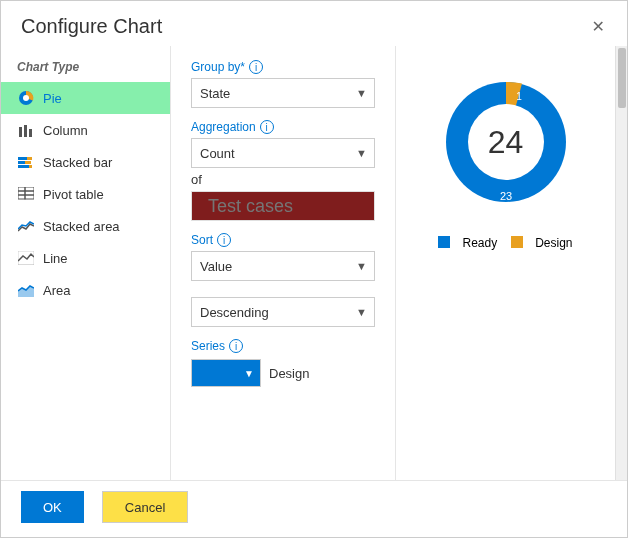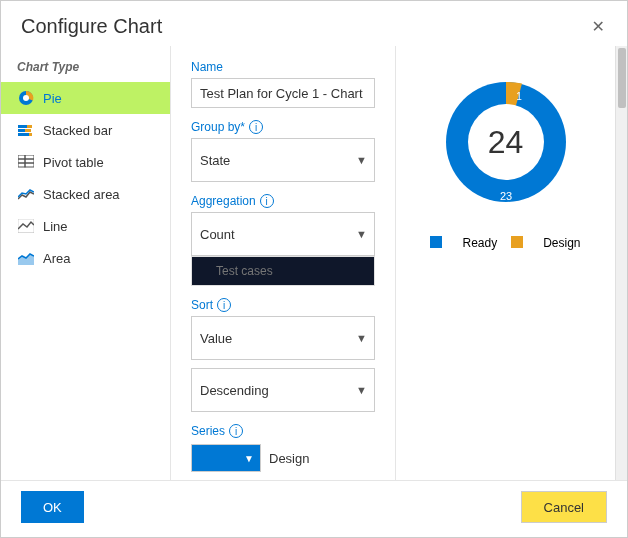--- a/index.html
+++ b/index.html
@@ -65,21 +65,21 @@
     .chart-type-item {
       display: flex;
       align-items: center;
       gap: 8px;
       padding: 7px 16px;
       cursor: pointer;
       color: #333;
       font-size: 13px;
     }
     .chart-type-item.active {
-      background: #bef264;
+      background: #86efac;
       color: #0078d4;
       font-weight: 500;
     }
     .chart-icon {
       width: 18px;
       height: 18px;
       display: inline-flex;
       align-items: center;
       justify-content: center;
       color: #555;
@@ -120,21 +120,21 @@
       font-size: 13px;
       color: #333;
       outline: none;
     }
     .select-wrap {
       position: relative;
       width: 100%;
     }
     .select-field {
       width: 100%;
-      height: 44px;
+      height: 30px;
       border: 1px solid #ccc;
       padding: 4px 28px 4px 8px;
       font-size: 13px;
       color: #333;
       appearance: none;
       background: #fff;
       cursor: pointer;
       outline: none;
     }
     .select-arrow {
@@ -149,29 +149,29 @@
     .field-group { margin-bottom: 12px; }
     .of-label {
       font-size: 13px;
       color: #333;
       margin: 4px 0;
     }
     .disabled-input {
       width: 100%;
       height: 30px;
       border: 1px solid #e0e0e0;
-      background: #0f172a;
-      padding: 4px 24px;
-      font-size: 12px;
+      background: #7f1d1d;
+      padding: 4px 16px;
+      font-size: 18px;
       color: #aaa;
     }
     .sort-row {
       display: flex;
       flex-direction: column;
-      gap: 8px;
+      gap: 16px;
     }
     .series-row {
       display: flex;
       align-items: center;
       gap: 8px;
       margin-top: 6px;
     }
     .series-color-btn {
       width: 70px;
       height: 28px;
@@ -222,30 +222,30 @@
       color: #333;
     }
     .legend {
       display: flex;
       gap: 14px;
       align-items: center;
       font-size: 12px;
     }
     .legend-item {
       display: flex;
-      gap: 20px;
+      gap: 12px;
     }
     .legend-swatch {
       width: 12px;
       height: 12px;
     }
     
     .dialog-footer {
       display: flex;
-      justify-content: space-between;
+      justify-content: flex-start;
       padding: 10px 20px 14px 20px;
       gap: 18px;
       border-top: 1px solid #e5e5e5;
     }
     .btn {
       padding: 6px 22px;
       font-size: 13px;
       cursor: pointer;
       border: none;
       height: 32px;
@@ -296,20 +296,30 @@
           <svg width="16" height="16" viewBox="0 0 16 16">
             <circle cx="8" cy="8" r="7" fill="#0078d4"></circle>
             <path d="M8 8 L8 1 A7 7 0 0 1 14.9 10.5 Z" fill="#e8a020"></path>
             <circle cx="8" cy="8" r="3" fill="#fff"></circle>
           </svg>
         </span>
         <span>Pie</span>
       </div>
 
 
+      <div class="chart-type-item">
+        <span class="chart-icon">
+          <svg width="16" height="14" viewBox="0 0 16 14">
+            <rect x="1" y="4" width="3" height="10" fill="#555"></rect>
+            <rect x="6" y="2" width="3" height="12" fill="#555"></rect>
+            <rect x="11" y="6" width="3" height="8" fill="#555"></rect>
+          </svg>
+        </span>
+        <span>Column</span>
+      </div>
 
       <div class="chart-type-item">
         <span class="chart-icon">
           <svg width="16" height="14" viewBox="0 0 16 14">
             <rect x="0" y="2" width="9" height="3" fill="#0078d4"></rect>
             <rect x="9" y="2" width="5" height="3" fill="#e8a020"></rect>
             <rect x="0" y="6" width="7" height="3" fill="#0078d4"></rect>
             <rect x="7" y="6" width="6" height="3" fill="#e8a020"></rect>
             <rect x="0" y="10" width="11" height="3" fill="#0078d4"></rect>
             <rect x="11" y="10" width="3" height="3" fill="#e8a020"></rect>
@@ -359,24 +369,20 @@
             <polygon points="0,14 0,8 4,5 8,7 12,3 16,5 16,14" fill="#0078d4" opacity="0.4"></polygon>
             <polyline points="0,8 4,5 8,7 12,3 16,5" fill="none" stroke="#0078d4" stroke-width="1.5"></polyline>
           </svg>
         </span>
         <span>Area</span>
       </div>
     </div>
 
     <div class="config-panel">
 
-      <div class="field-group">
-        <div class="field-label">Name</div>
-        <input type="text" class="text-input" value="Test Plan for Cycle 1 - Chart" style="">
-      </div>
 
       <div class="field-group">
         <div class="field-label">
           <span>Group by*</span>
           <span class="info-icon">i</span>
         </div>
         <div class="select-wrap">
           <select class="select-field">
             <option>State</option>
             <option>Priority</option>
@@ -392,20 +398,21 @@
           <span class="info-icon">i</span>
         </div>
         <div class="select-wrap">
           <select class="select-field">
             <option>Count</option>
             <option>Sum</option>
             <option>Average</option>
           </select>
           <span class="select-arrow">▼</span>
         </div>
+        <div class="of-label">of</div>
         <input type="text" class="disabled-input" placeholder="Test cases" disabled="" style="">
       </div>
 
       <div class="field-group">
         <div class="field-label">
           <span>Sort</span>
           <span class="info-icon">i</span>
         </div>
         <div class="sort-row">
           <div class="select-wrap">

